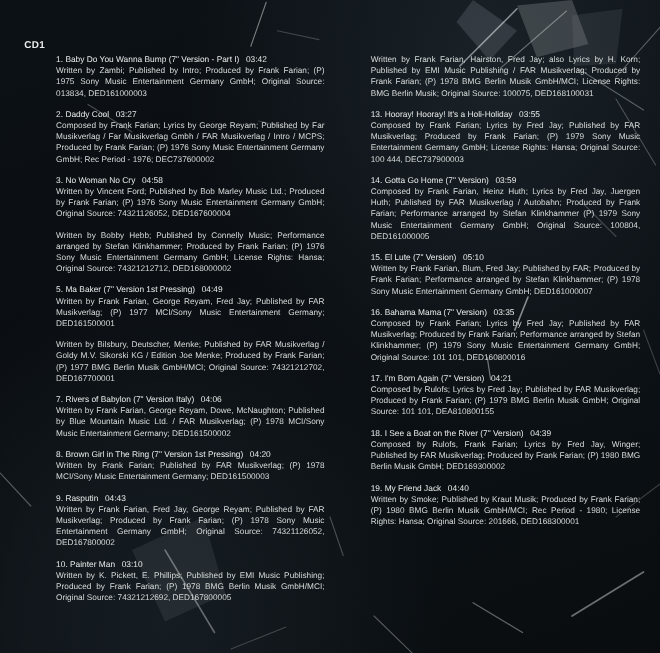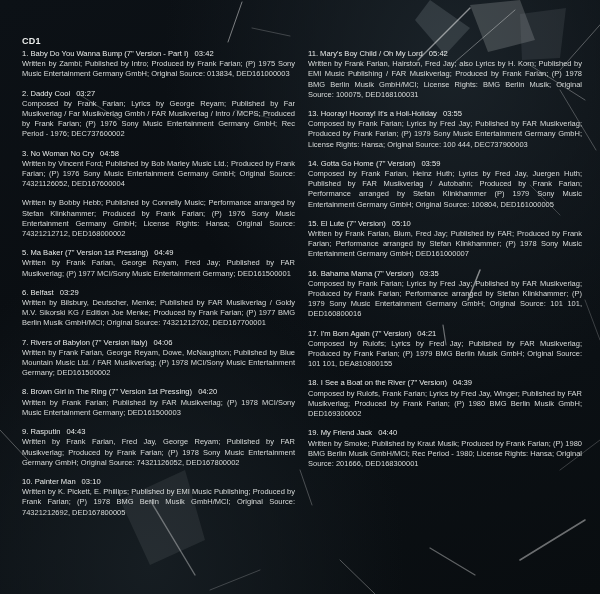--- a/index.html
+++ b/index.html
@@ -7,21 +7,21 @@
        font-family:"Liberation Sans","DejaVu Sans",sans-serif;}
   .page{position:absolute;inset:0;background:
         radial-gradient(ellipse at 75% 10%, #1a2228 0%, rgba(26,34,40,0) 45%),
         radial-gradient(ellipse at 25% 95%, #161d22 0%, rgba(22,29,34,0) 40%),
         linear-gradient(160deg,#0c1116 0%,#0a0e12 40%,#0b1014 70%,#090d10 100%);}
   .texture{position:absolute;inset:0;pointer-events:none;}
   .columns{position:absolute;left:22px;top:36px;width:560px;display:flex;gap:13px;}
   .col{width:273px;}
   .col.right{margin-top:13px;width:274px;}
   .disc-label{color:#e9ebea;font-size:9px;font-weight:bold;letter-spacing:.3px;margin-bottom:3px;}
-  .track{margin-bottom:9px;color:#dfe2e1;}
+  .track{margin-bottom:9px;color:#dfe2e1;margin-left:29px;}
   .track-title{font-size:7.6px;line-height:10.2px;white-space:nowrap;color:#e9ebea;}
   .track-title .dur{margin-left:6px;}
   .track-credits{font-size:7.5px;line-height:10.2px;text-align:justify;color:#d7dad9;}
 </style>
 </head>
 <body>
 
 <div class="page">
 
   <svg class="texture" width="600" height="594" viewBox="0 0 600 594" xmlns="http://www.w3.org/2000/svg">
@@ -75,21 +75,20 @@
             <div class="track-credits">Written by Vincent Ford; Published by Bob Marley Music Ltd.; Produced by Frank Farian; (P) 1976 Sony Music Entertainment Germany GmbH; Original Source: 74321126052, DED167600004</div>
           </div>
           <div class="track">
             <div class="track-credits">Written by Bobby Hebb; Published by Connelly Music; Performance arranged by Stefan Klinkhammer; Produced by Frank Farian; (P) 1976 Sony Music Entertainment Germany GmbH; License Rights: Hansa; Original Source: 74321212712, DED168000002</div>
           </div>
           <div class="track">
             <div class="track-title"><span>5. Ma Baker (7" Version 1st Pressing)</span><span class="dur">04:49</span></div>
             <div class="track-credits">Written by Frank Farian, George Reyam, Fred Jay; Published by FAR Musikverlag; (P) 1977 MCI/Sony Music Entertainment Germany; DED161500001</div>
           </div>
           <div class="track">
-            <div class="track-title"><span>6. Belfast</span><span class="dur">03:29</span></div>
             <div class="track-credits">Written by Bilsbury, Deutscher, Menke; Published by FAR Musikverlag / Goldy M.V. Sikorski KG / Edition Joe Menke; Produced by Frank Farian; (P) 1977 BMG Berlin Musik GmbH/MCI; Original Source: 74321212702, DED167700001</div>
           </div>
           <div class="track">
             <div class="track-title"><span>7. Rivers of Babylon (7" Version Italy)</span><span class="dur">04:06</span></div>
             <div class="track-credits">Written by Frank Farian, George Reyam, Dowe, McNaughton; Published by Blue Mountain Music Ltd. / FAR Musikverlag; (P) 1978 MCI/Sony Music Entertainment Germany; DED161500002</div>
           </div>
           <div class="track">
             <div class="track-title"><span>8. Brown Girl in The Ring (7" Version 1st Pressing)</span><span class="dur">04:20</span></div>
             <div class="track-credits">Written by Frank Farian; Published by FAR Musikverlag; (P) 1978 MCI/Sony Music Entertainment Germany; DED161500003</div>
           </div>
@@ -99,21 +98,20 @@
           </div>
           <div class="track">
             <div class="track-title"><span>10. Painter Man</span><span class="dur">03:10</span></div>
             <div class="track-credits">Written by K. Pickett, E. Phillips; Published by EMI Music Publishing; Produced by Frank Farian; (P) 1978 BMG Berlin Musik GmbH/MCI; Original Source: 74321212692, DED167800005</div>
           </div>
         </div>
     </div>
     <div class="col right">
       <div>
           <div class="track">
-            <div class="track-title"><span>11. Mary's Boy Child / Oh My Lord</span><span class="dur">05:42</span></div>
             <div class="track-credits">Written by Frank Farian, Hairston, Fred Jay; also Lyrics by H. Korn; Published by EMI Music Publishing / FAR Musikverlag; Produced by Frank Farian; (P) 1978 BMG Berlin Musik GmbH/MCI; License Rights: BMG Berlin Musik; Original Source: 100075, DED168100031</div>
           </div>
           <div class="track">
             <div class="track-title"><span>13. Hooray! Hooray! It's a Holi-Holiday</span><span class="dur">03:55</span></div>
             <div class="track-credits">Composed by Frank Farian; Lyrics by Fred Jay; Published by FAR Musikverlag; Produced by Frank Farian; (P) 1979 Sony Music Entertainment Germany GmbH; License Rights: Hansa; Original Source: 100 444, DEC737900003</div>
           </div>
           <div class="track">
             <div class="track-title"><span>14. Gotta Go Home (7" Version)</span><span class="dur">03:59</span></div>
             <div class="track-credits">Composed by Frank Farian, Heinz Huth; Lyrics by Fred Jay, Juergen Huth; Published by FAR Musikverlag / Autobahn; Produced by Frank Farian; Performance arranged by Stefan Klinkhammer (P) 1979 Sony Music Entertainment Germany GmbH; Original Source: 100804, DED161000005</div>
           </div>

